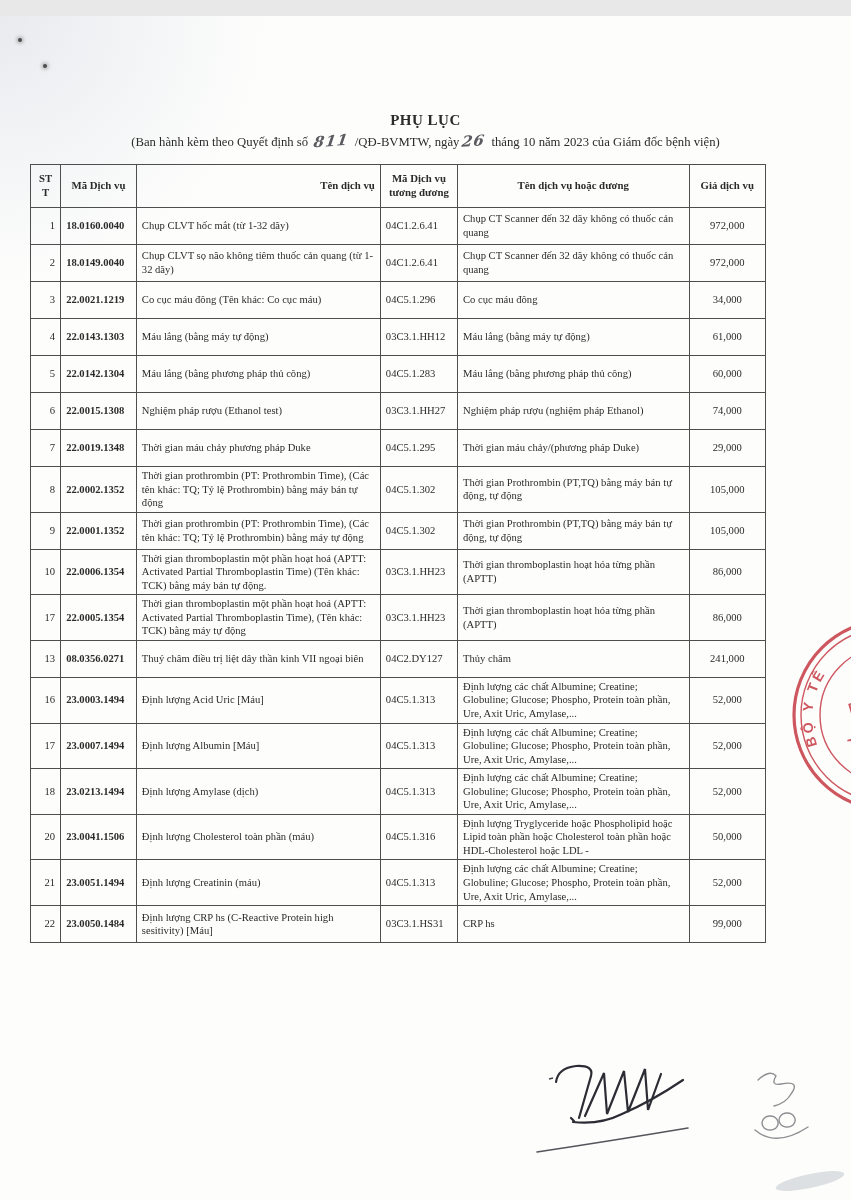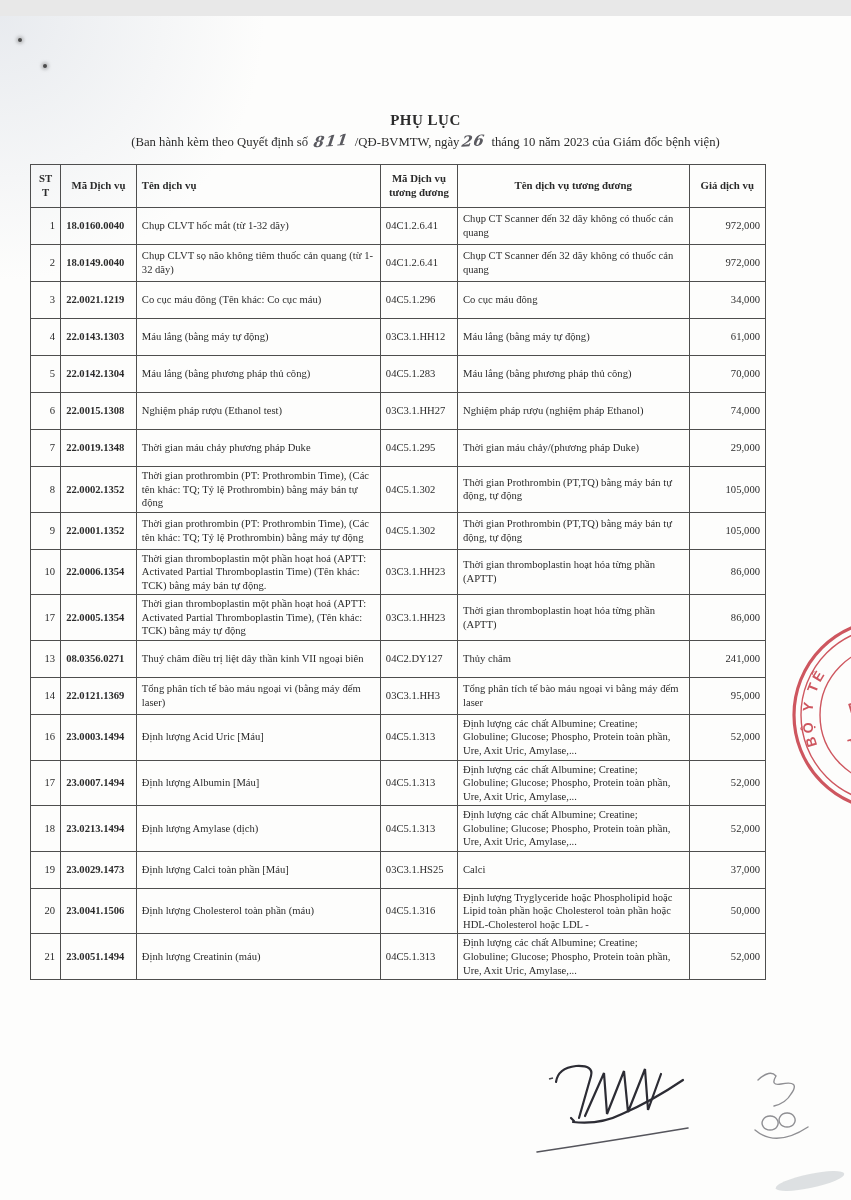--- a/index.html
+++ b/index.html
@@ -38,21 +38,21 @@
   table.services th{font-weight:bold;text-align:center;height:38px;font-size:10.8px;}
   table.services td{height:32px;}
   col.c-stt{width:4.1%;}
   col.c-code{width:10.3%;}
   col.c-name{width:33.2%;}
   col.c-eqcode{width:10.5%;}
   col.c-eqname{width:31.5%;}
   col.c-price{width:10.4%;}
   td.col-stt{text-align:right;padding-right:2px;padding-left:1px;}
   td.col-code{padding-left:3px;padding-right:1px;font-weight:bold;}
-  td.col-price{text-align:right;padding-right:7px;}
+  td.col-price{text-align:center;padding-right:7px;}
 
   .stamp-svg{position:absolute;left:784px;top:594px;pointer-events:none;}
   .sign-svg{position:absolute;left:0;top:1040px;pointer-events:none;}
 
   .scan-bar-main{position:absolute;left:268px;top:1193px;width:583px;height:5px;background:#3d3d41;transform:rotate(-.15deg);}
   .scan-bar-short{position:absolute;left:184px;top:1194px;width:28px;height:5px;background:#4a4a4e;}
   .scan-tick{position:absolute;left:19px;top:1186px;width:2px;height:12px;background:#3a3a3e;}
   .scan-smudge{position:absolute;left:775px;top:1158px;width:70px;height:14px;background:rgba(190,195,200,.5);transform:rotate(-12deg);border-radius:50%;}
 </style>
 </head>
@@ -79,23 +79,23 @@
         <col class="c-code">
         <col class="c-name">
       <col class="c-eqcode">
         <col class="c-eqname">
         <col class="c-price">
     </colgroup>
     <thead>
       <tr>
         <th>STT</th>
         <th>Mã Dịch vụ</th>
-        <th style="text-align:left;padding-left:5px;">Tên dịch vụ</th>
+        <th style="text-align:right;padding-left:12px;">Tên dịch vụ</th>
         <th>Mã Dịch vụ tương đương</th>
-        <th>Tên dịch vụ tương đương</th>
+        <th>Tên dịch vụ hoặc đương</th>
         <th>Giá dịch vụ</th>
       </tr>
     </thead>
     <tbody>
         <tr>
           <td class="col-stt">1</td>
           <td class="col-code">18.0160.0040</td>
           <td class="col-name">Chụp CLVT hốc mắt (từ 1-32 dãy)</td>
           <td class="col-eq-code">04C1.2.6.41</td>
           <td class="col-eq-name">Chụp CT Scanner đến 32 dãy không có thuốc cản quang</td>
@@ -124,21 +124,21 @@
           <td class="col-eq-code">03C3.1.HH12</td>
           <td class="col-eq-name">Máu lắng (bằng máy tự động)</td>
           <td class="col-price">61,000</td>
         </tr>
         <tr>
           <td class="col-stt">5</td>
           <td class="col-code">22.0142.1304</td>
           <td class="col-name">Máu lắng (bằng phương pháp thủ công)</td>
           <td class="col-eq-code">04C5.1.283</td>
           <td class="col-eq-name">Máu lắng (bằng phương pháp thủ công)</td>
-          <td class="col-price">70,000</td>
+          <td class="col-price">60,000</td>
         </tr>
         <tr>
           <td class="col-stt">6</td>
           <td class="col-code">22.0015.1308</td>
           <td class="col-name">Nghiệm pháp rượu (Ethanol test)</td>
           <td class="col-eq-code">03C3.1.HH27</td>
           <td class="col-eq-name">Nghiệm pháp rượu (nghiệm pháp Ethanol)</td>
           <td class="col-price">74,000</td>
         </tr>
         <tr>
@@ -183,28 +183,20 @@
         </tr>
         <tr>
           <td class="col-stt">13</td>
           <td class="col-code">08.0356.0271</td>
           <td class="col-name">Thuý châm điều trị liệt dây thần kinh VII ngoại biên</td>
           <td class="col-eq-code">04C2.DY127</td>
           <td class="col-eq-name">Thủy châm</td>
           <td class="col-price">241,000</td>
         </tr>
         <tr>
-          <td class="col-stt">14</td>
-          <td class="col-code">22.0121.1369</td>
-          <td class="col-name">Tổng phân tích tế bào máu ngoại vi (bằng máy đếm laser)</td>
-          <td class="col-eq-code">03C3.1.HH3</td>
-          <td class="col-eq-name">Tổng phân tích tế bào máu ngoại vi bằng máy đếm laser</td>
-          <td class="col-price">95,000</td>
-        </tr>
-        <tr>
           <td class="col-stt">16</td>
           <td class="col-code">23.0003.1494</td>
           <td class="col-name">Định lượng Acid Uric [Máu]</td>
           <td class="col-eq-code">04C5.1.313</td>
           <td class="col-eq-name">Định lượng các chất Albumine; Creatine; Globuline; Glucose; Phospho, Protein toàn phần, Ure, Axit Uric, Amylase,...</td>
           <td class="col-price">52,000</td>
         </tr>
         <tr>
           <td class="col-stt">17</td>
           <td class="col-code">23.0007.1494</td>
@@ -213,44 +205,44 @@
           <td class="col-eq-name">Định lượng các chất Albumine; Creatine; Globuline; Glucose; Phospho, Protein toàn phần, Ure, Axit Uric, Amylase,...</td>
           <td class="col-price">52,000</td>
         </tr>
         <tr>
           <td class="col-stt">18</td>
           <td class="col-code">23.0213.1494</td>
           <td class="col-name">Định lượng Amylase (dịch)</td>
           <td class="col-eq-code">04C5.1.313</td>
           <td class="col-eq-name">Định lượng các chất Albumine; Creatine; Globuline; Glucose; Phospho, Protein toàn phần, Ure, Axit Uric, Amylase,...</td>
           <td class="col-price">52,000</td>
-        </tr>
-        <tr>
-          <td class="col-stt">19</td>
-          <td class="col-code">23.0029.1473</td>
-          <td class="col-name">Định lượng Calci toàn phần [Máu]</td>
-          <td class="col-eq-code">03C3.1.HS25</td>
-          <td class="col-eq-name">Calci</td>
-          <td class="col-price">37,000</td>
         </tr>
         <tr>
           <td class="col-stt">20</td>
           <td class="col-code">23.0041.1506</td>
           <td class="col-name">Định lượng Cholesterol toàn phần (máu)</td>
           <td class="col-eq-code">04C5.1.316</td>
           <td class="col-eq-name">Định lượng Tryglyceride hoặc Phospholipid hoặc Lipid toàn phần hoặc Cholesterol toàn phần hoặc HDL-Cholesterol hoặc LDL -</td>
           <td class="col-price">50,000</td>
         </tr>
         <tr>
           <td class="col-stt">21</td>
           <td class="col-code">23.0051.1494</td>
           <td class="col-name">Định lượng Creatinin (máu)</td>
           <td class="col-eq-code">04C5.1.313</td>
           <td class="col-eq-name">Định lượng các chất Albumine; Creatine; Globuline; Glucose; Phospho, Protein toàn phần, Ure, Axit Uric, Amylase,...</td>
           <td class="col-price">52,000</td>
+        </tr>
+        <tr>
+          <td class="col-stt">22</td>
+          <td class="col-code">23.0050.1484</td>
+          <td class="col-name">Định lượng CRP hs (C-Reactive Protein high sesitivity) [Máu]</td>
+          <td class="col-eq-code">03C3.1.HS31</td>
+          <td class="col-eq-name">CRP hs</td>
+          <td class="col-price">99,000</td>
         </tr>
       </tbody>
   </table>
 
   <svg class="stamp-svg" width="210" height="210" viewBox="0 0 210 210">
     <g opacity="0.88">
       <circle cx="105" cy="105" r="95" fill="none" stroke="#c8404a" stroke-width="3.2"></circle>
       <circle cx="105" cy="105" r="88" fill="none" stroke="#c8404a" stroke-width="1.4"></circle>
       <circle cx="105" cy="105" r="69" fill="none" stroke="#c8404a" stroke-width="1.4"></circle>
       <defs>

